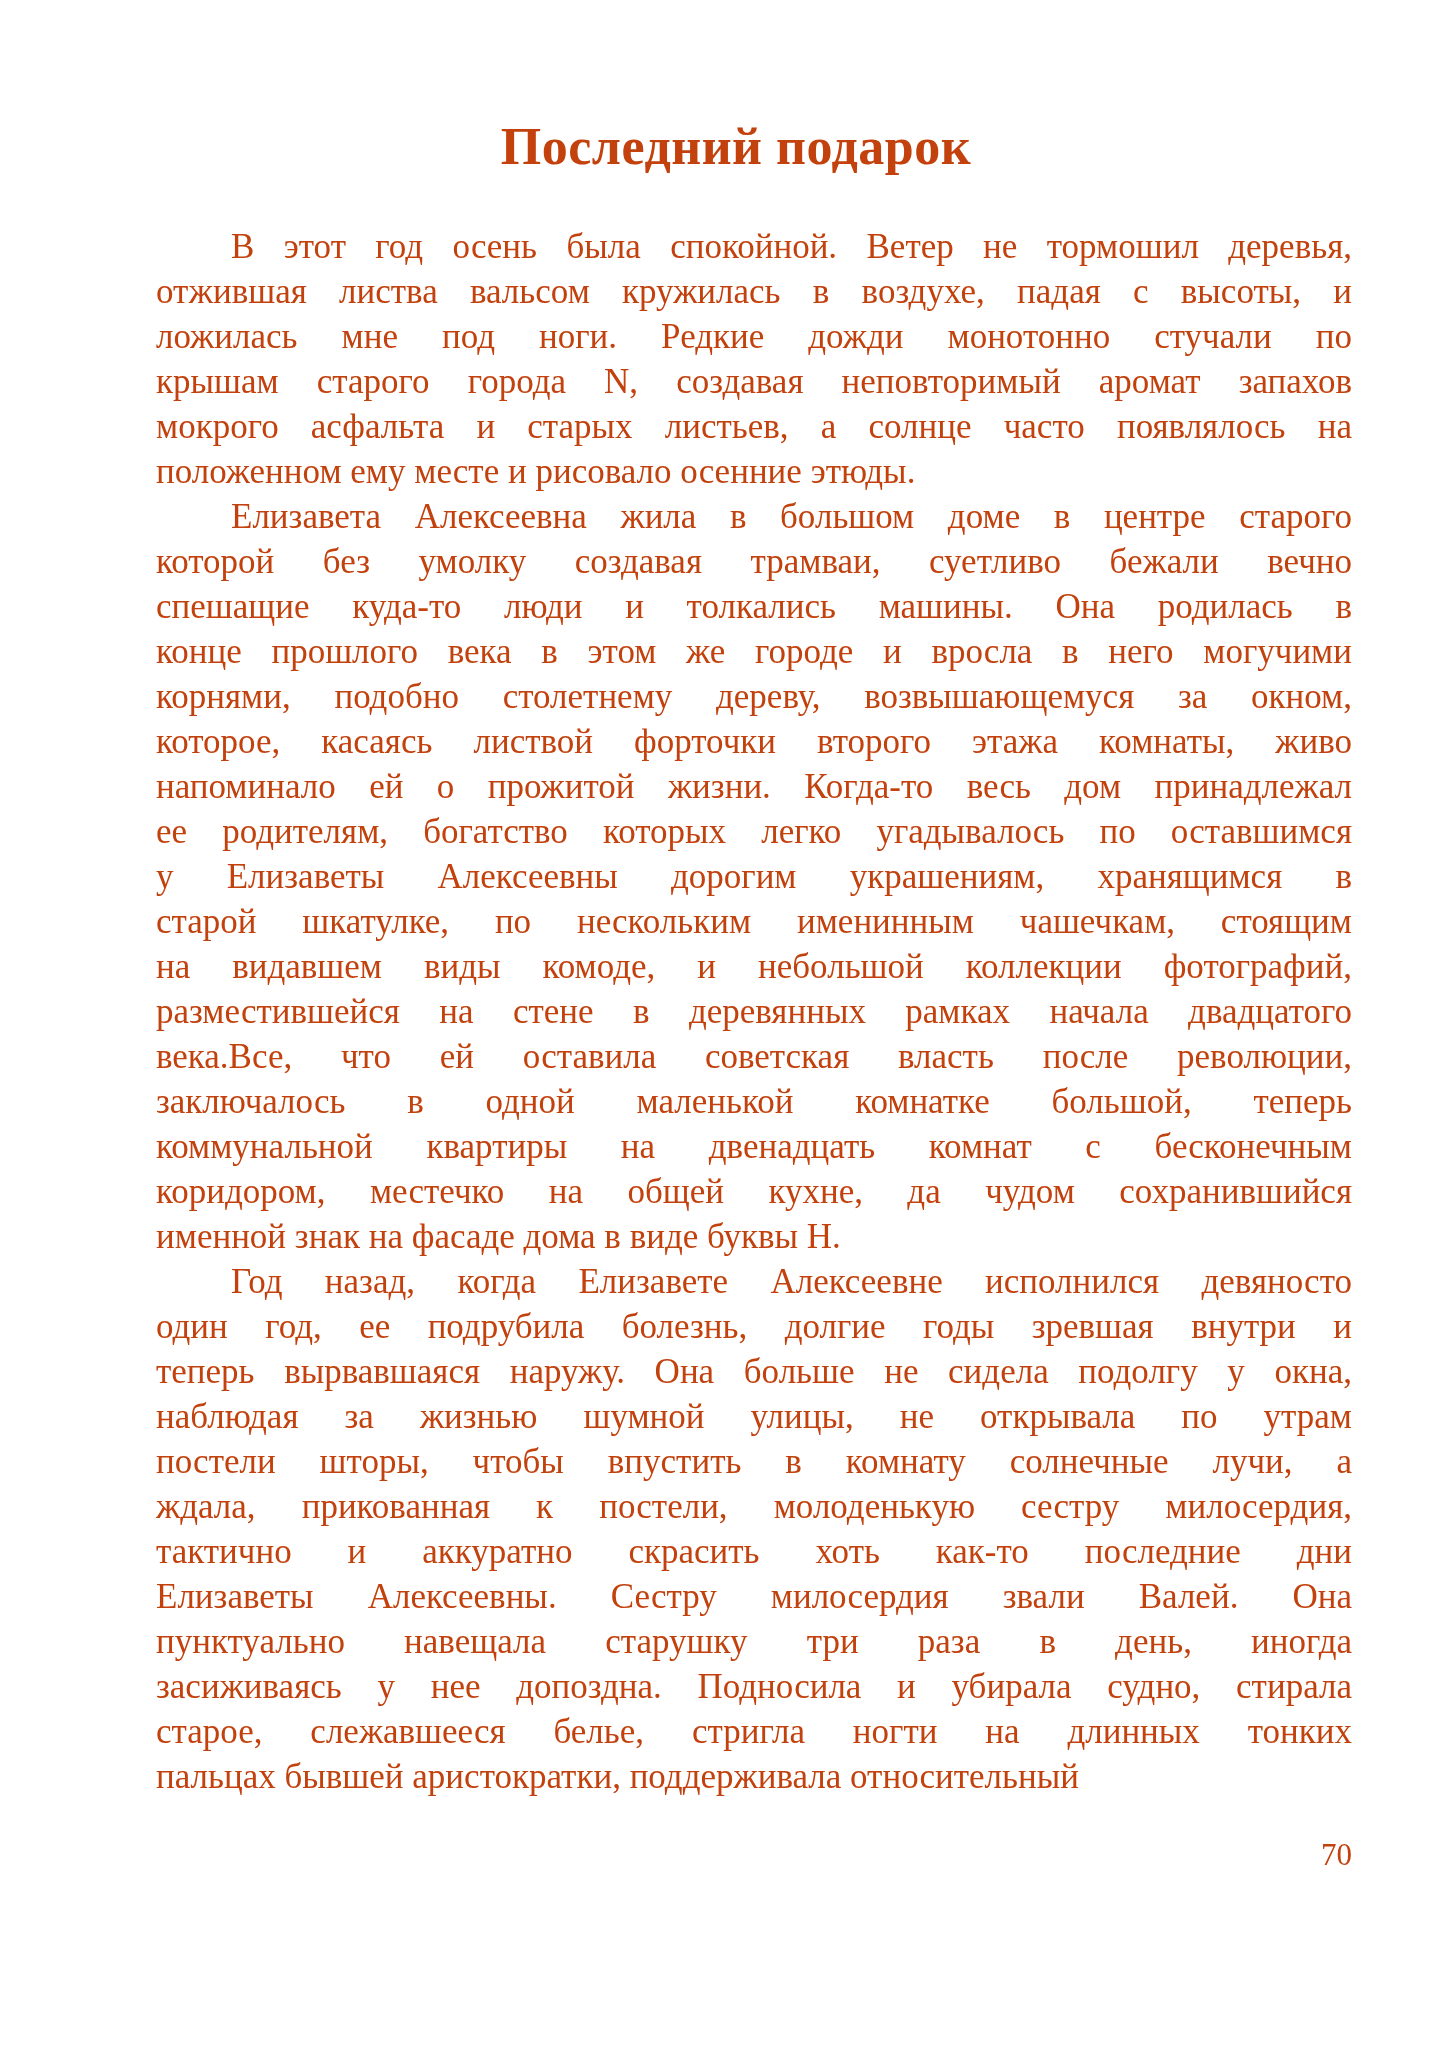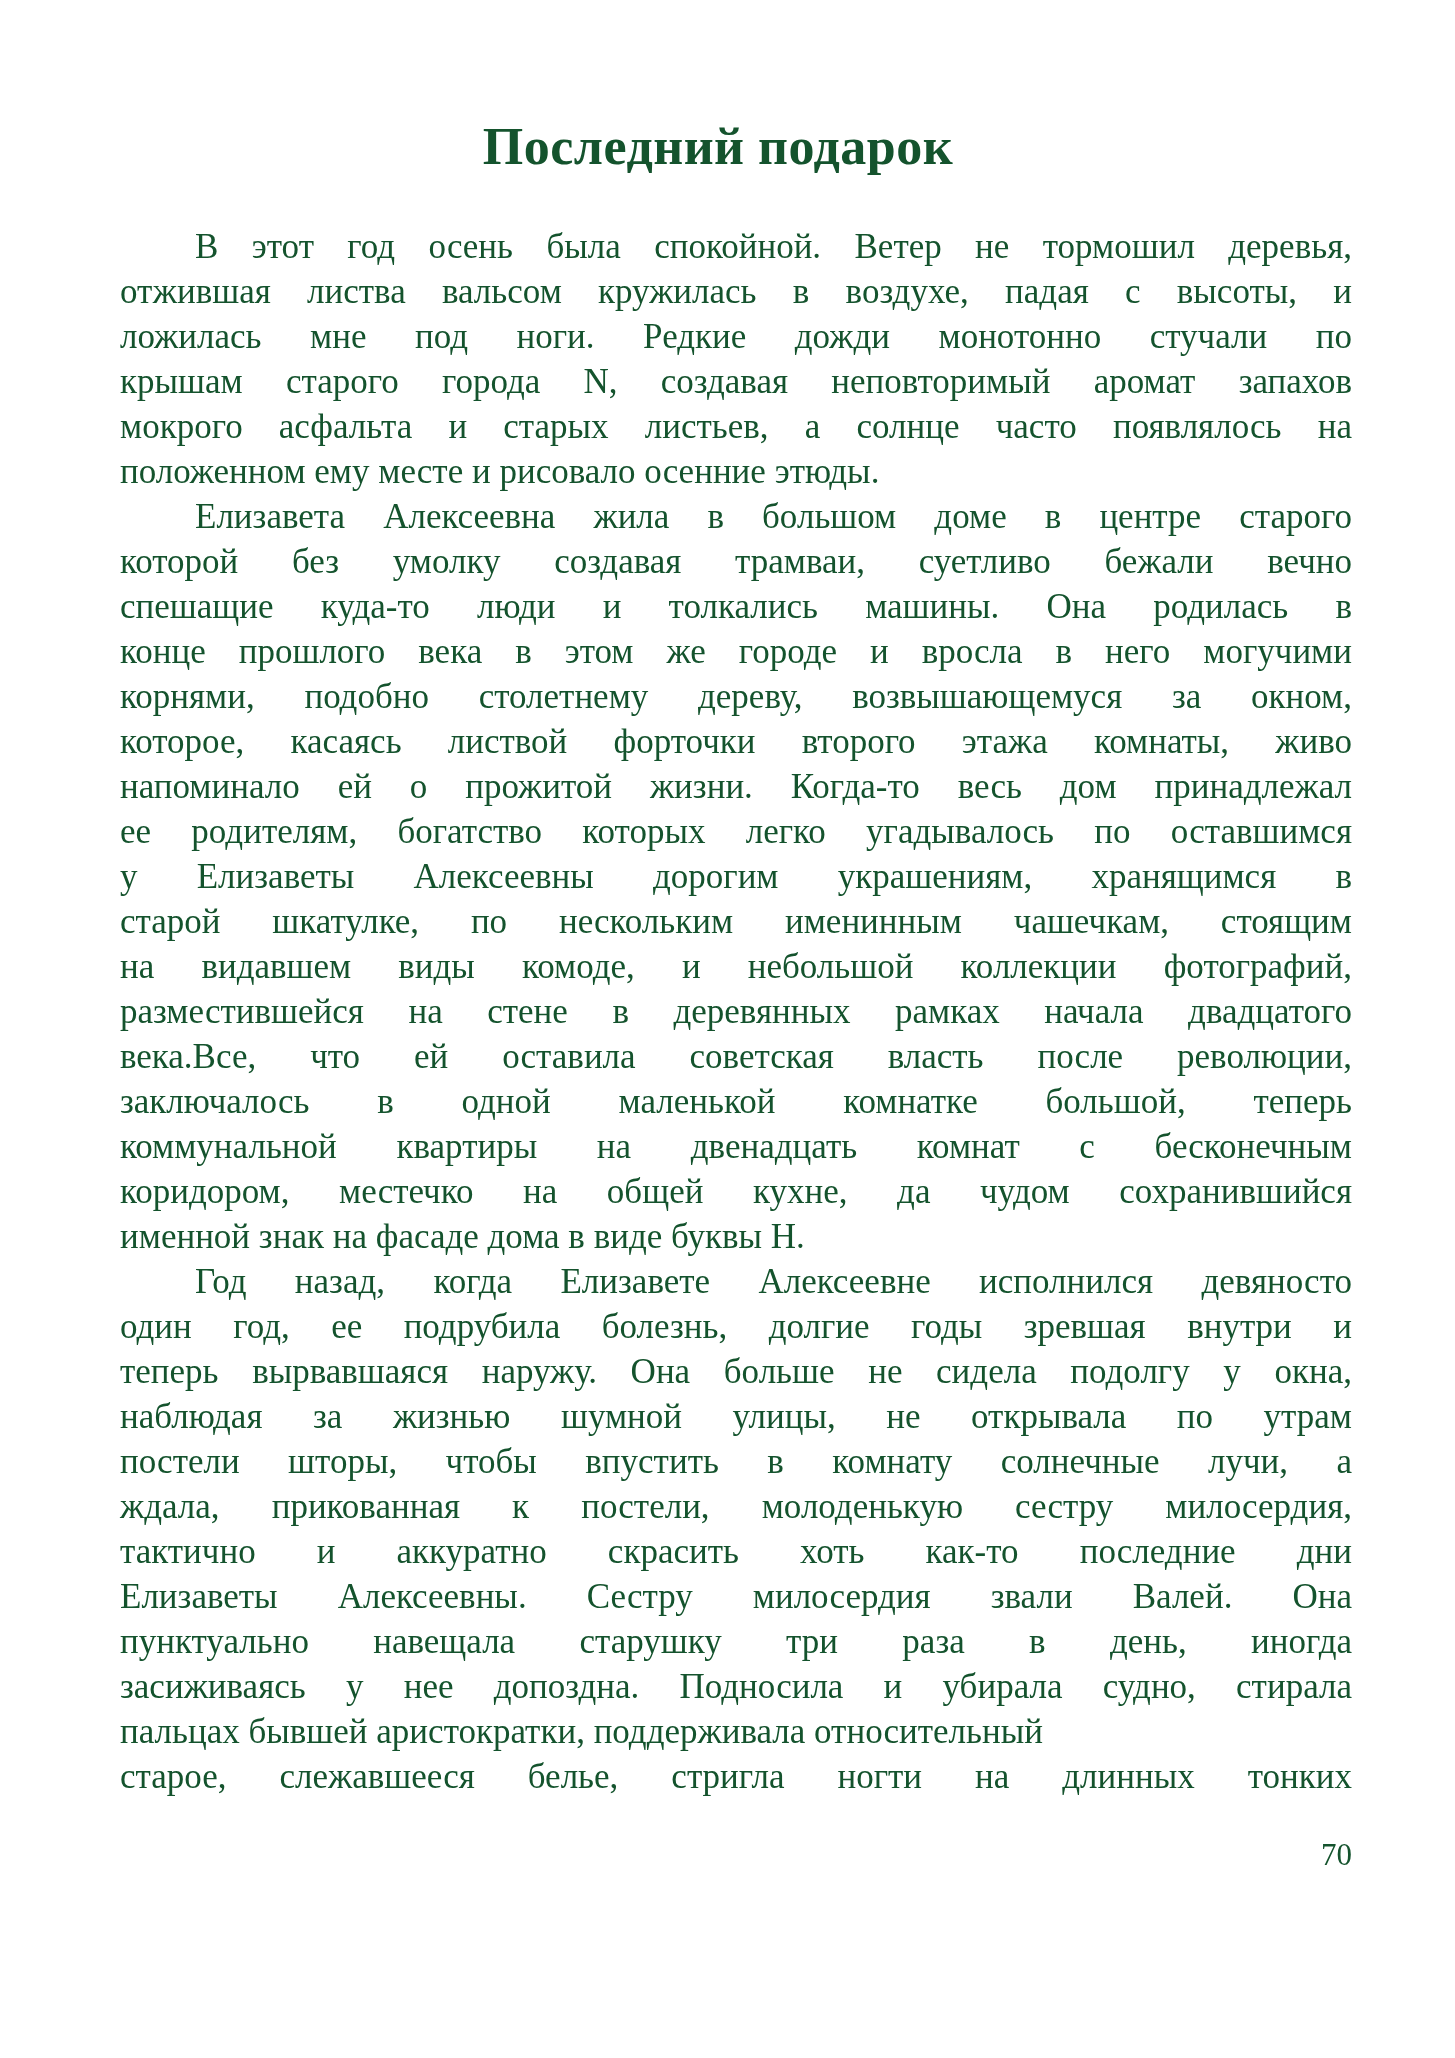--- a/index.html
+++ b/index.html
@@ -6,23 +6,23 @@
     margin: 0;
     padding: 0;
     background: #ffffff;
   }
   .page {
     position: relative;
     width: 1455px;
     height: 2058px;
     background: #ffffff;
     box-sizing: border-box;
-    padding: 116px 103px 0 84px;
+    padding: 116px 103px 0 120px;
     font-family: "Liberation Serif", "DejaVu Serif", serif;
-    color: #14532d;
+    color: #c2410c;
     overflow: hidden;
   }
   .doc-title {
     font-size: 52px;
     line-height: 62px;
     font-weight: bold;
     text-align: center;
     margin: 0 0 46px 0;
     letter-spacing: 0.5px;
   }
@@ -90,21 +90,21 @@
         <div class="line para-first">Год назад, когда Елизавете Алексеевне исполнился девяносто</div>
         <div class="line">один год, ее подрубила болезнь, долгие годы зревшая внутри и</div>
         <div class="line">теперь вырвавшаяся наружу. Она больше не сидела подолгу у окна,</div>
         <div class="line">наблюдая за жизнью шумной улицы, не открывала по утрам</div>
         <div class="line">постели шторы, чтобы впустить в комнату солнечные лучи, а</div>
         <div class="line">ждала, прикованная к постели, молоденькую сестру милосердия,</div>
         <div class="line">тактично и аккуратно скрасить хоть как-то последние дни</div>
         <div class="line">Елизаветы Алексеевны. Сестру милосердия звали Валей. Она</div>
         <div class="line">пунктуально навещала старушку три раза в день, иногда</div>
         <div class="line">засиживаясь у нее допоздна. Подносила и убирала судно, стирала</div>
+        <div class="line">старое, слежавшееся белье, стригла ногти на длинных тонких</div>
         <div class="line para-last">пальцах бывшей аристократки, поддерживала относительный</div>
-        <div class="line">старое, слежавшееся белье, стригла ногти на длинных тонких</div>
       </div>
     </div>
 
   <div class="page-footer">
     <span>70</span>
   </div>
 </div>
 
 </body></html>

